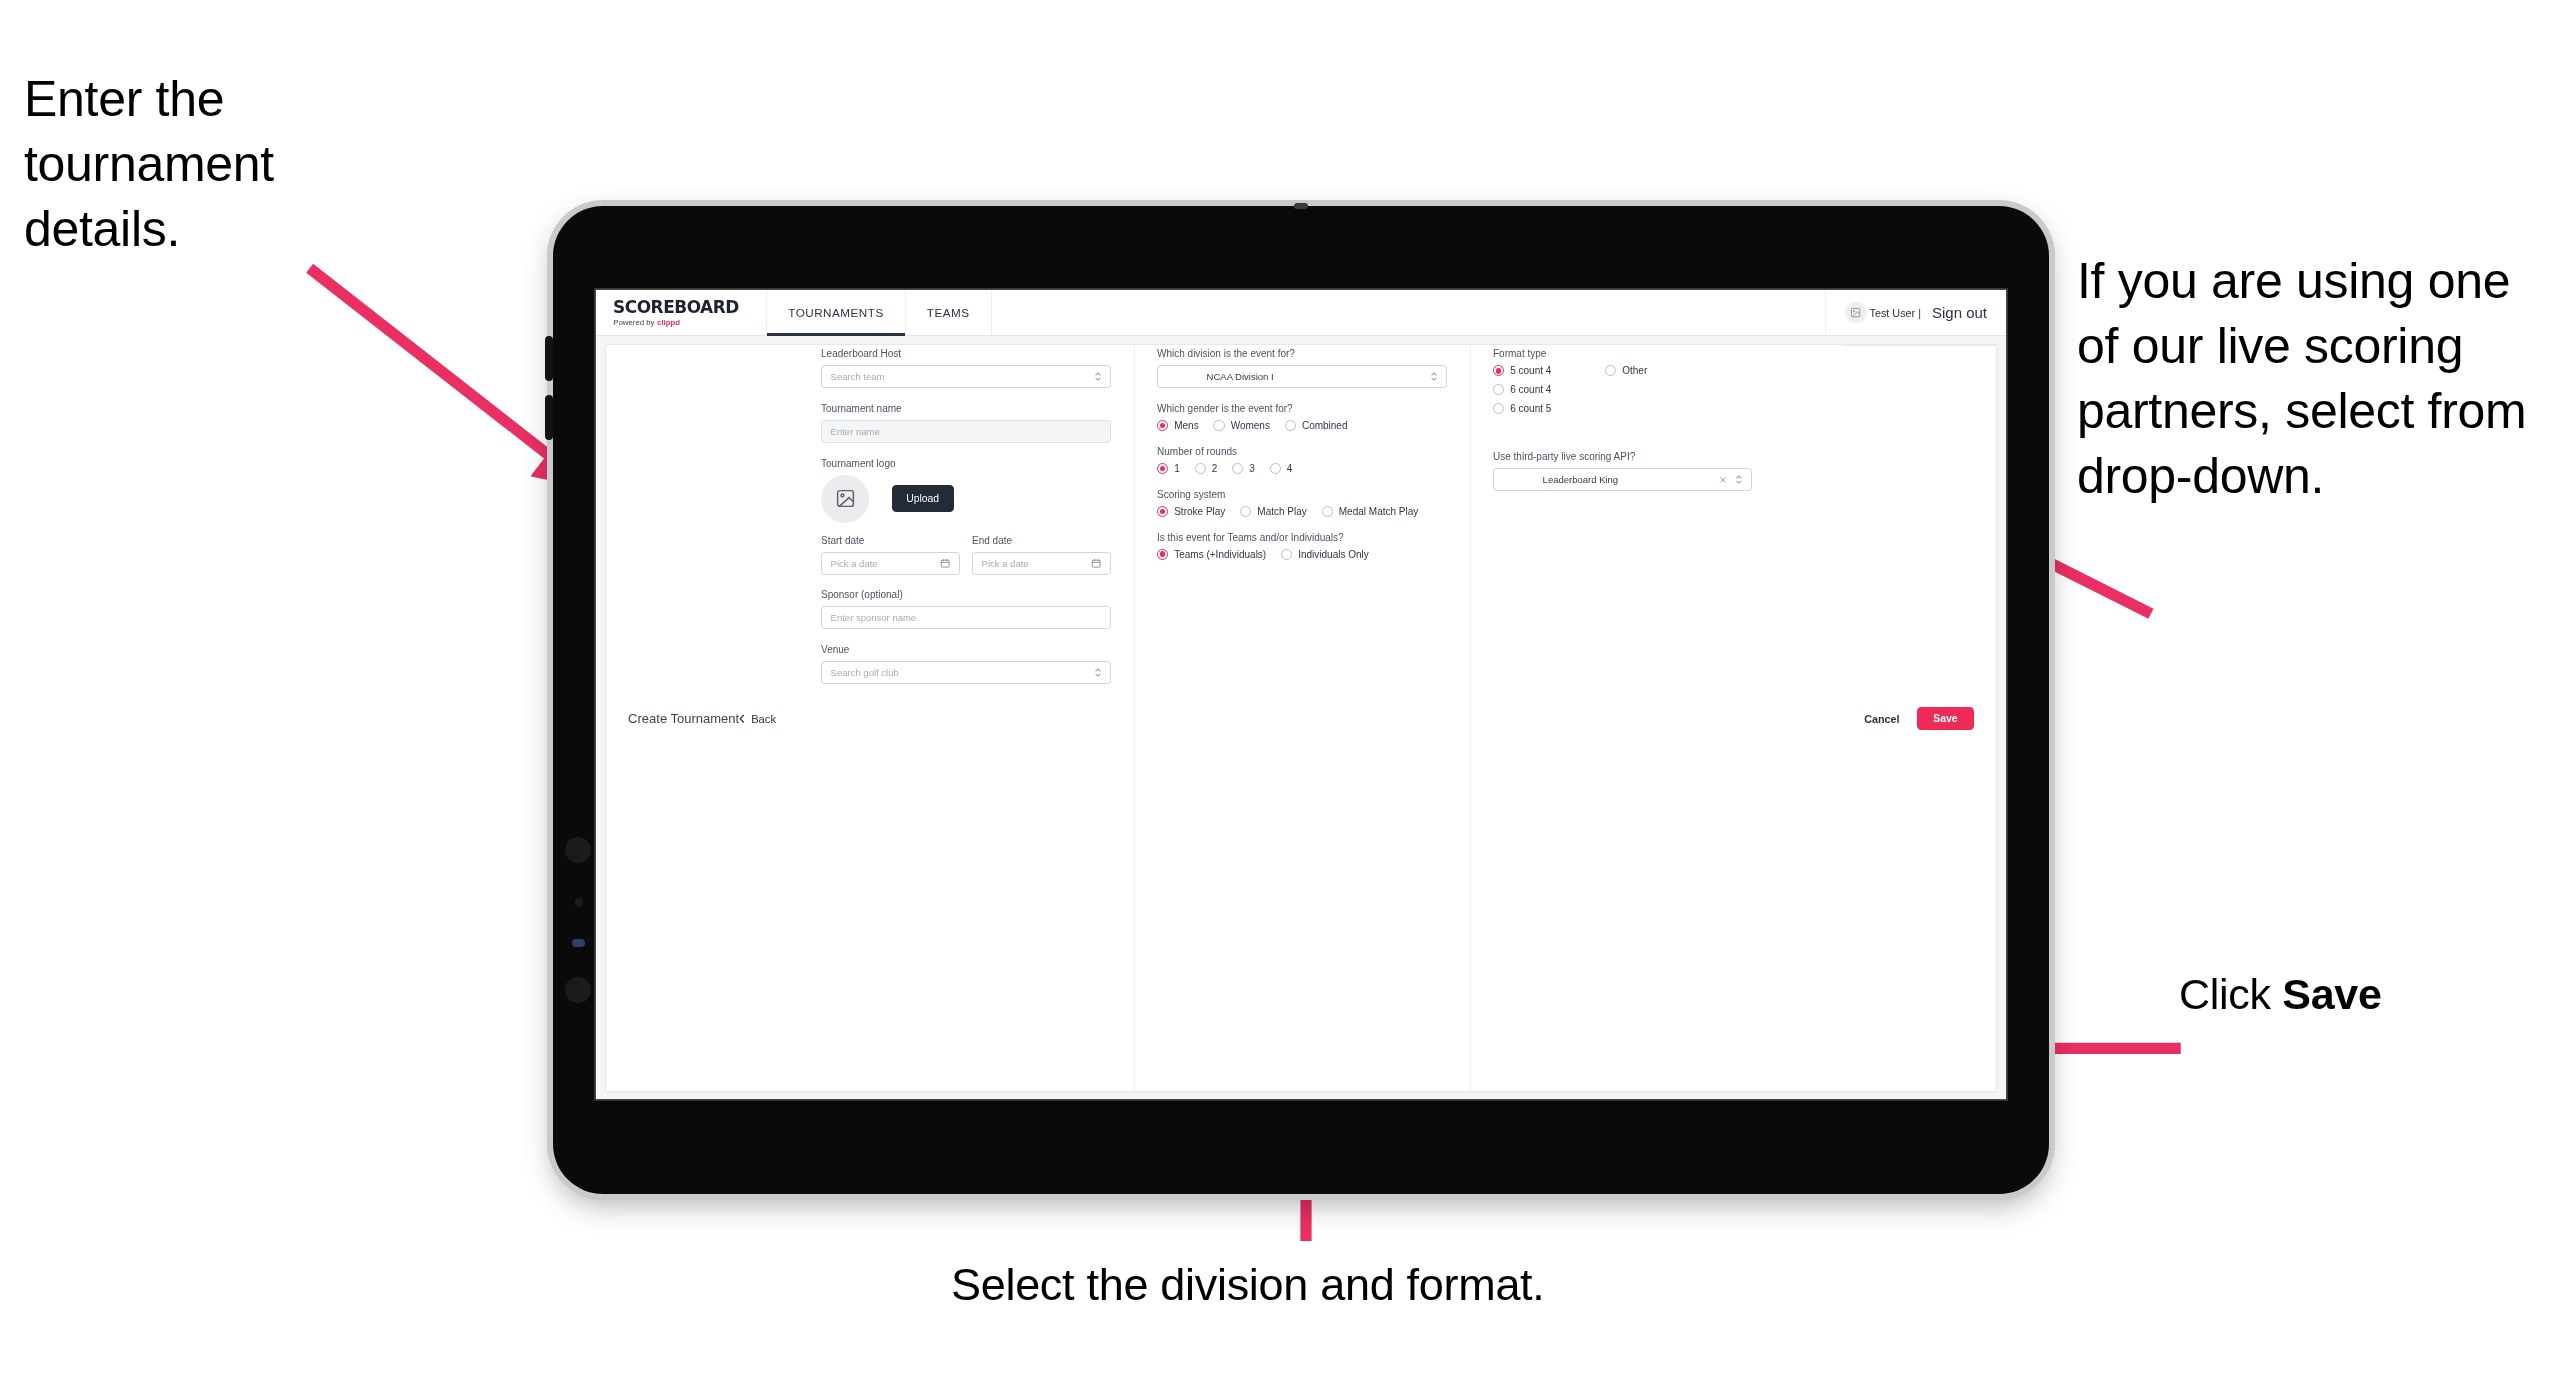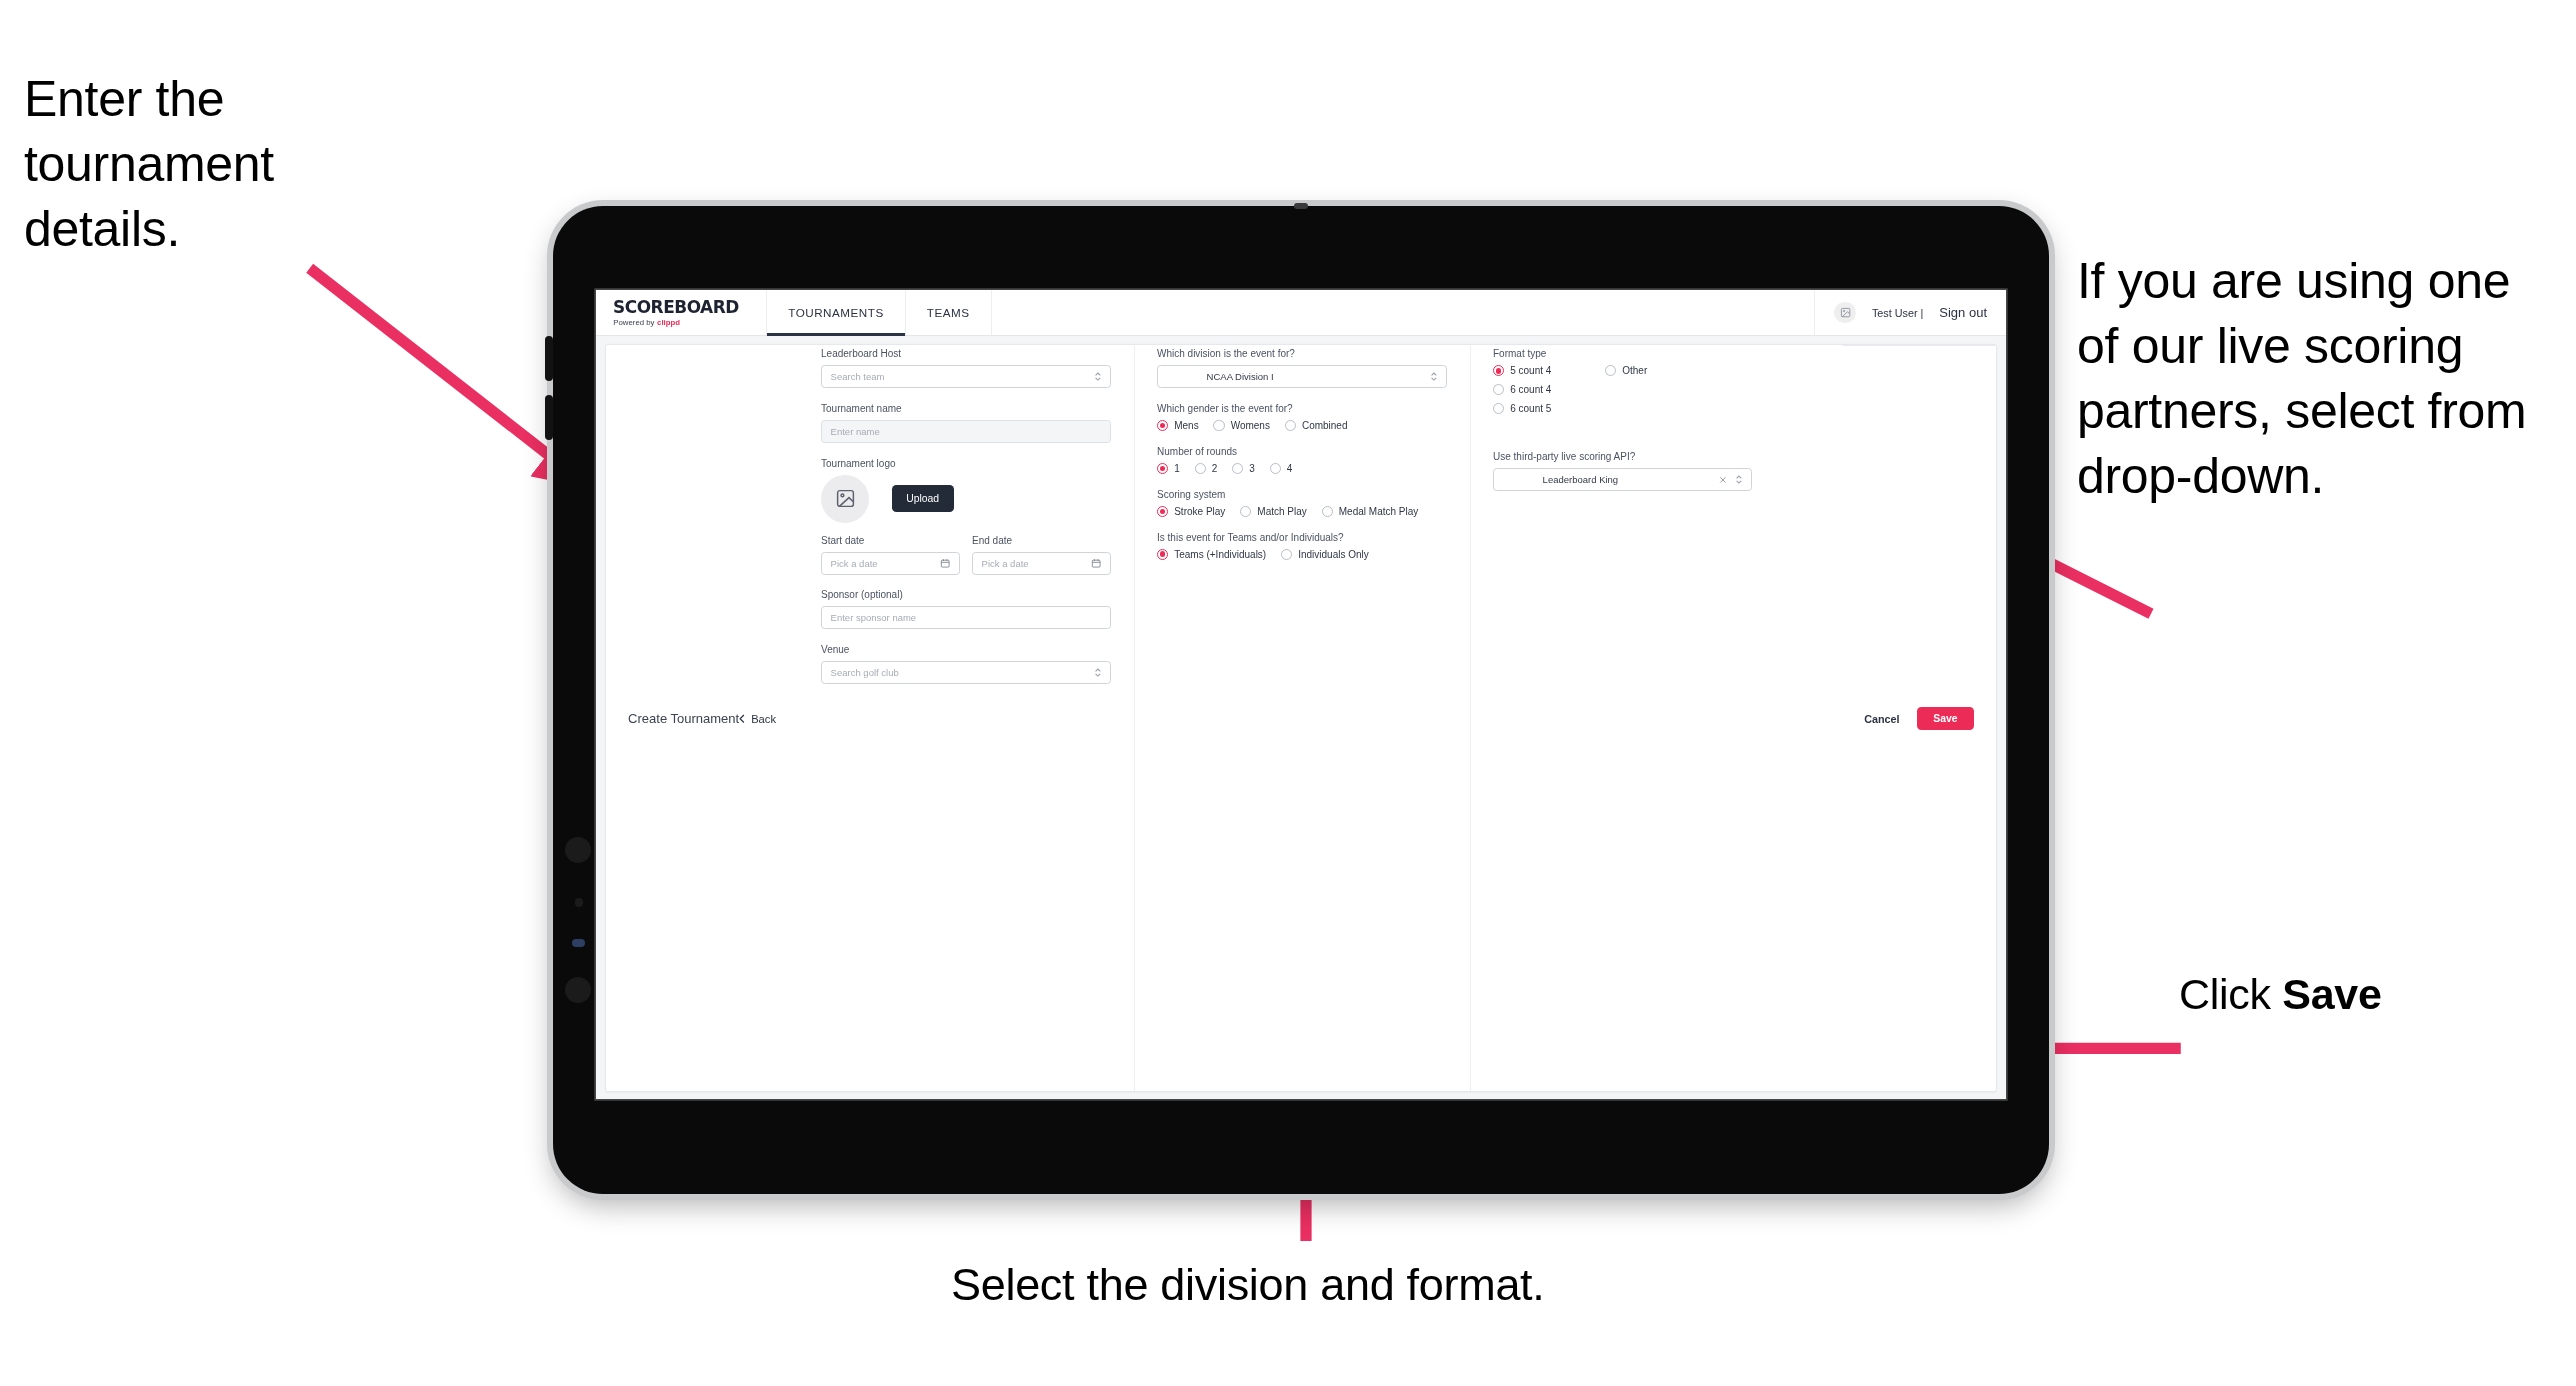--- a/index.html
+++ b/index.html
@@ -41,24 +41,24 @@
          border-right:0.9px solid #eceef1;min-width:117px;}
   .brand-main{font-size:18px;font-weight:800;letter-spacing:-0.5px;color:#1d2330;
               font-family:"DejaVu Sans",sans-serif;line-height:1;transform:scaleX(.94);transform-origin:left;}
   .brand-sub{font-size:7.8px;color:#3b4150;margin-top:2.6px;display:flex;gap:2.6px;align-items:center;}
   .brand-sub .pk{color:#ec2b56;font-weight:700;}
   .navtabs{display:flex;align-items:stretch;}
   .navtab{display:flex;align-items:center;padding:0 21px;font-size:11.7px;letter-spacing:0.5px;
           color:#2b3243;border-right:0.9px solid #eceef1;cursor:pointer;position:relative;}
   .navtab.active::after{content:"";position:absolute;left:0;right:0;bottom:-0.9px;height:2.6px;background:#2b3346;}
   .appbar-spacer{flex:1;border-right:0.9px solid #eceef1;}
-  .user{display:flex;align-items:center;gap:16px;padding:0 19px;text-align:center;}
+  .user{display:flex;align-items:center;gap:3px;padding:0 19px;text-align:center;}
   .avatar{width:21.6px;height:21.6px;border-radius:50%;background:#efefef;display:flex;align-items:center;justify-content:center;}
   .user-name{font-size:10.8px;color:#2b3243;}
-  .signout{font-size:13px;color:#2b3243;cursor:pointer;}
+  .signout{font-size:15px;color:#2b3243;cursor:pointer;margin-left:8px;}
 
   
   .page{background:#f4f5f7;padding:7.8px 8.6px 8.6px;height:calc(100% - 46px);box-sizing:border-box;}
   .card{background:#fff;border:0.9px solid #e6e8ec;border-radius:2.6px;height:100%;
         display:flex;flex-direction:row;box-shadow:0 0.9px 1.7px rgba(0,0,0,.04);}
   .card-head{display:flex;align-items:center;justify-content:space-between;
              padding:12px 22.5px 10.4px;}
   .card-title{font-size:13px;color:#3b4252;}
   .back{font-size:11.2px;color:#2b3243;display:flex;align-items:center;gap:6px;cursor:pointer;}
   .cols{flex:1;display:flex;padding:0 0 0 0;}

